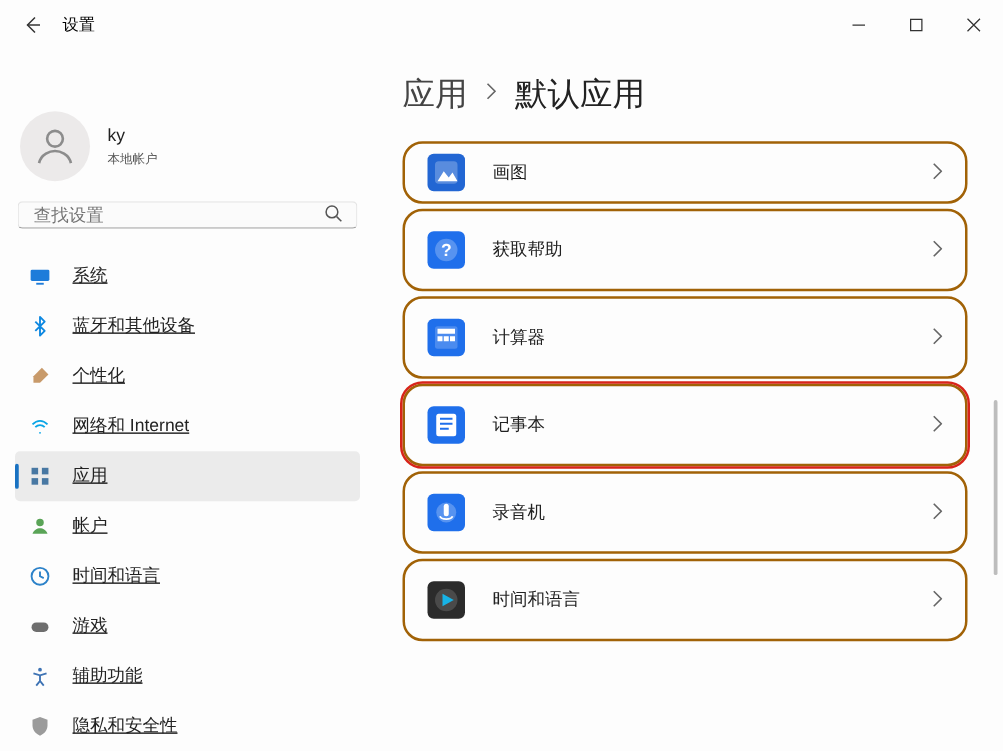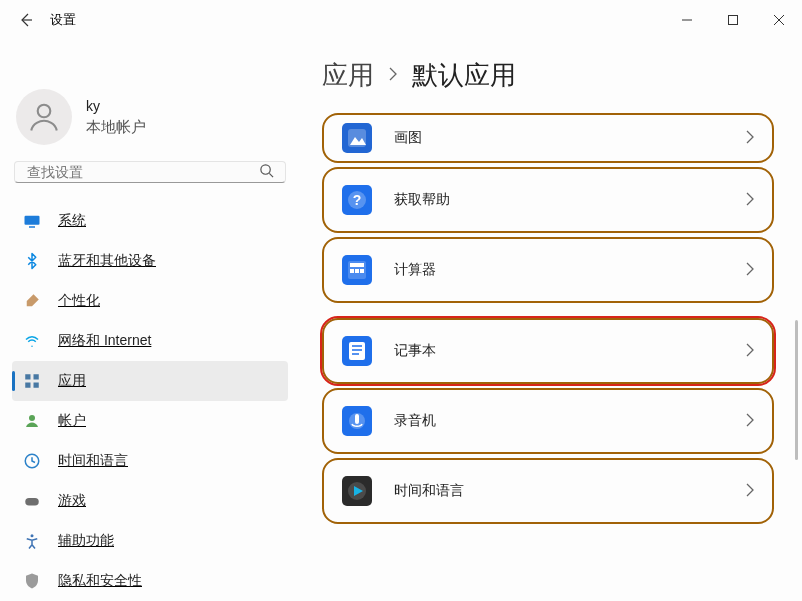--- a/index.html
+++ b/index.html
@@ -51,21 +51,21 @@
       padding: 8px 4px 14px 4px;
     }
     .avatar {
       width: 56px; height: 56px;
       border-radius: 50%;
       background: #eceaea;
       display: flex; align-items: center; justify-content: center;
       margin-right: 14px;
     }
     .acct-name { font-size: 14px; color: #222; font-weight: 500; }
-    .acct-sub { font-size: 15px; color: #555; margin-top: 4px; }
+    .acct-sub { font-size: 10px; color: #555; margin-top: 4px; }
     .search-wrap {
       position: relative;
       margin: 2px 2px 18px 2px;
     }
     .search {
       width: 100%;
       height: 22px;
       border: 1px solid #e4e4e4;
       border-radius: 4px;
       background: #fbfbfb;
@@ -135,21 +135,20 @@
       height: 66px;
       display: flex;
       align-items: center;
       padding: 0 18px;
       cursor: pointer;
     }
     .app-item.first { height: 50px; }
     .app-item.highlight {
       outline: 2px solid #d8241a;
       outline-offset: 0;
-      margin-top: 11px;
     }
     .app-icon {
       width: 30px; height: 30px;
       border-radius: 5px;
       margin-right: 22px;
       display: flex; align-items: center; justify-content: center;
       color: #fff;
       font-size: 16px;
     }
     .app-label { font-size: 14px; color: #222; }

